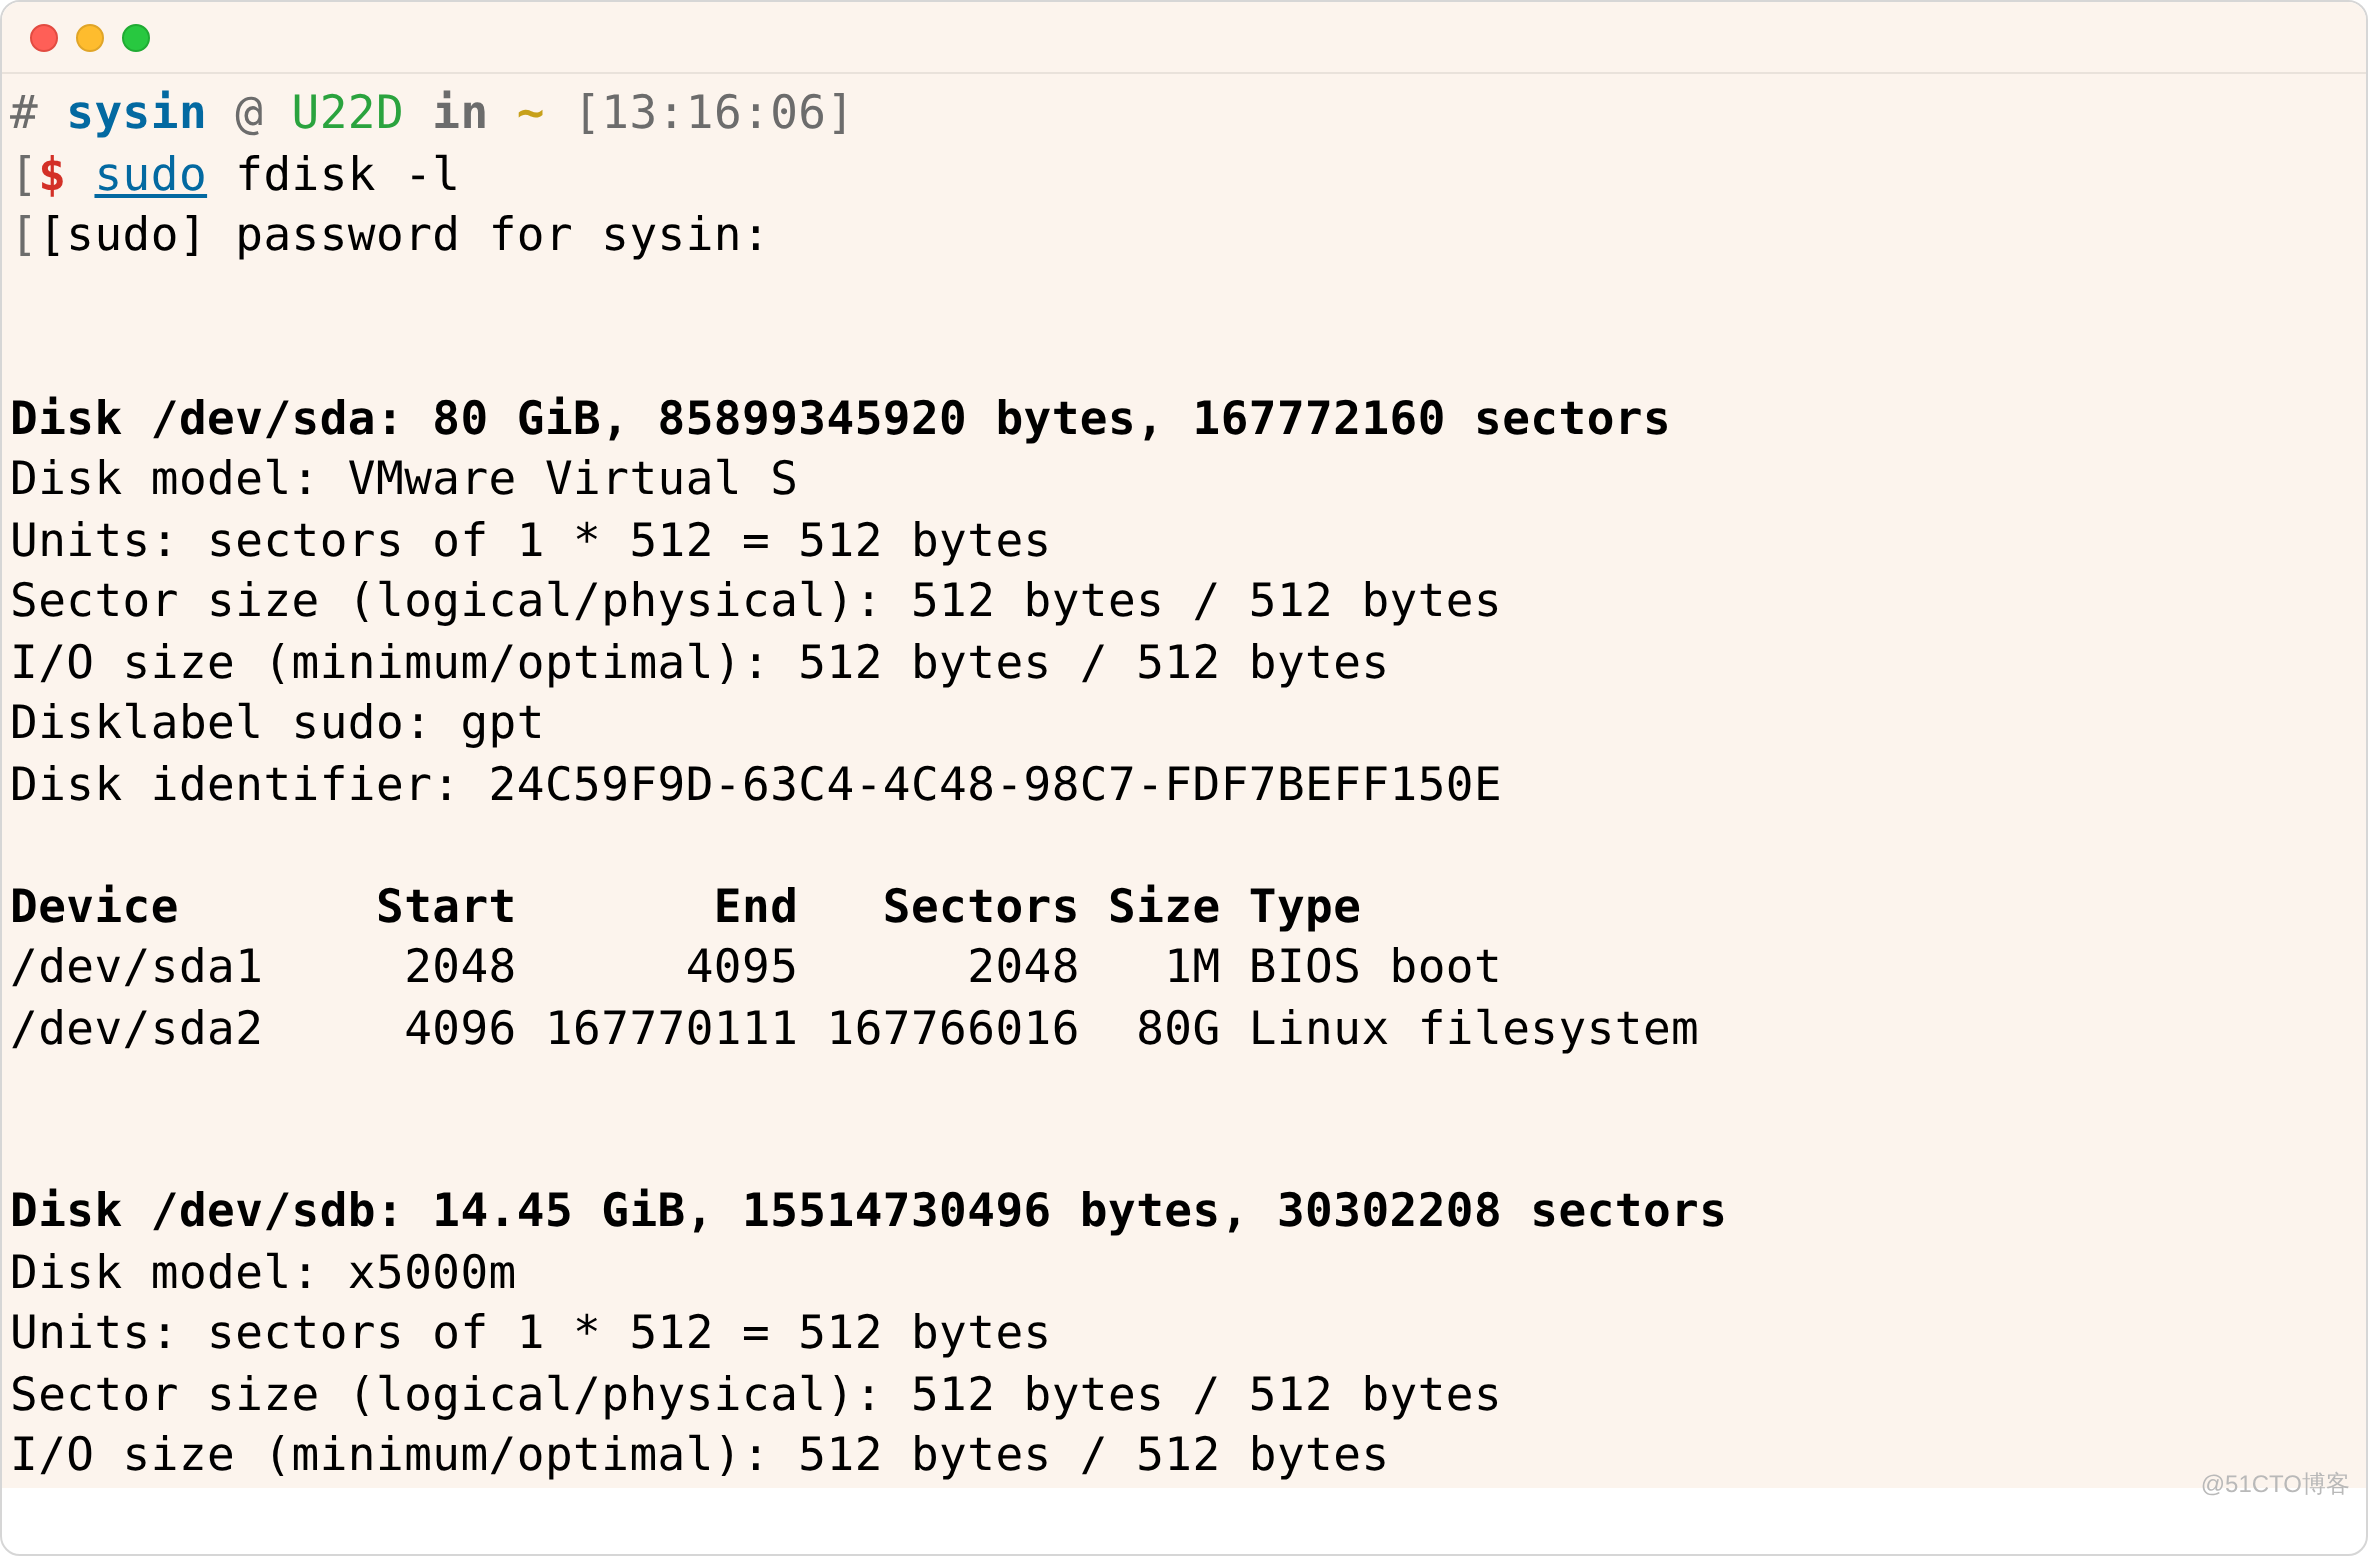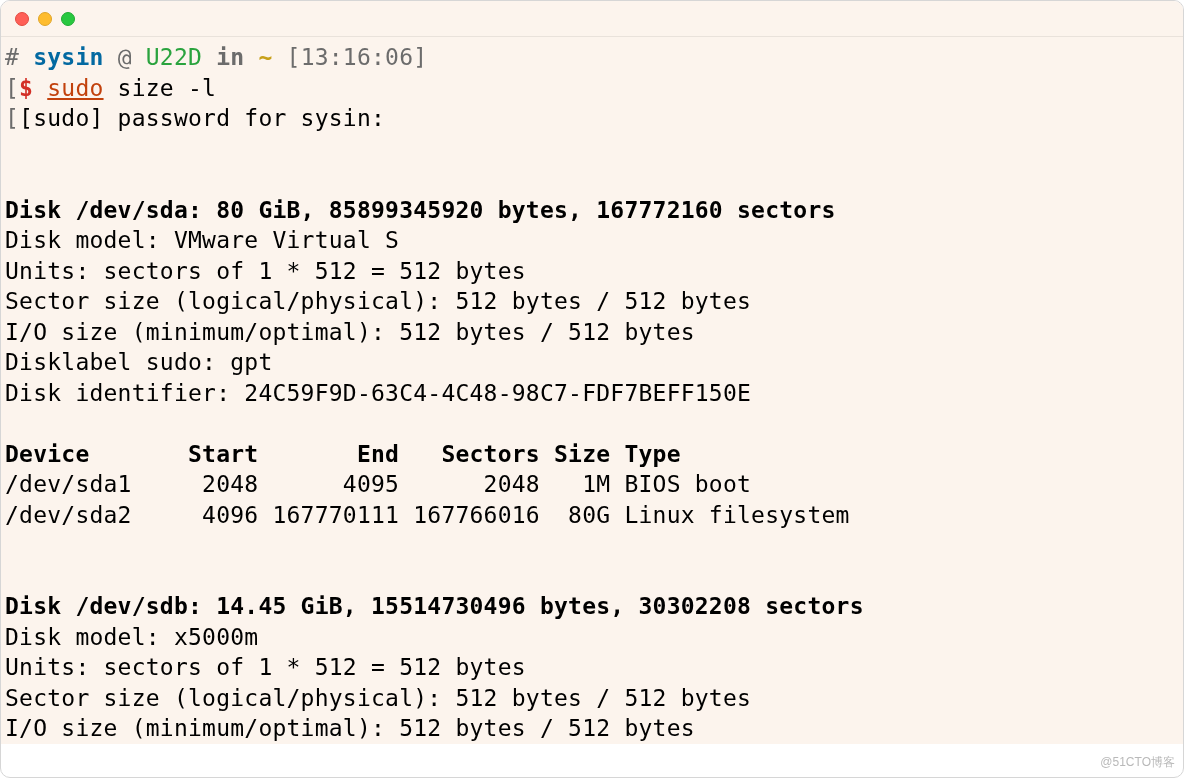--- a/index.html
+++ b/index.html
@@ -43,42 +43,42 @@
     letter-spacing: 0.01em;
   }
   .hash   { color: #6c6c6c; }
   .user   { color: #0369a1; font-weight: bold; }
   .at     { color: #6c6c6c; }
   .host   { color: #2aa33e; font-weight: normal; text-align: center; }
   .inkw   { color: #6c6c6c; font-weight: bold; }
   .path   { color: #c7a01a; font-weight: bold; }
   .time   { color: #6c6c6c; margin-top: 12px; }
   .dollar { color: #d33027; font-weight: bold; }
-  .cmdlink{ color: #c2410c; text-decoration: underline; }
+  .cmdlink{ color: #0369a1; text-decoration: underline; }
   .cmdarg { color: #000; }
   .bracket{ color: #6c6c6c; }
   .bold   { font-weight: bold; }
   .watermark {
-    position: absolute; right: 8px; bottom: 0;
+    position: absolute; right: 8px; bottom: 20px;
     color: #b9b9b9; font-size: 12px; font-family: Arial, sans-serif;
     letter-spacing: 0;
   }
 </style>
 </head>
 <body>
 
 <div class="window">
   <div class="titlebar">
     <div class="dot red"></div>
     <div class="dot yellow"></div>
     <div class="dot green"></div>
   </div>
 
   <div class="terminal"><span class="hash">#</span> <span class="user">sysin</span> <span class="at">@</span> <span class="host">U22D</span> <span class="inkw">in</span> <span class="path">~</span> <span class="time">[13:16:06]</span>
-<span class="bracket">[</span><span class="dollar">$</span> <span class="cmdlink">sudo</span><span class="cmdarg"> size -l</span>                                                                             
+<span class="bracket">[</span><span class="dollar">$</span> <span class="cmdlink">sudo</span><span class="cmdarg"> fdisk -l</span>                                                                             
 <span class="bracket">[</span><span>[sudo] password for sysin:</span>                                                            
 
 
 <span class="bold">Disk /dev/sda: 80 GiB, 85899345920 bytes, 167772160 sectors</span>
 <span>Disk model: VMware Virtual S</span>
 <span>Units: sectors of 1 * 512 = 512 bytes</span>
 <span>Sector size (logical/physical): 512 bytes / 512 bytes</span>
 <span>I/O size (minimum/optimal): 512 bytes / 512 bytes</span>
 <span>Disklabel sudo: gpt</span>
 <span>Disk identifier: 24C59F9D-63C4-4C48-98C7-FDF7BEFF150E</span>

